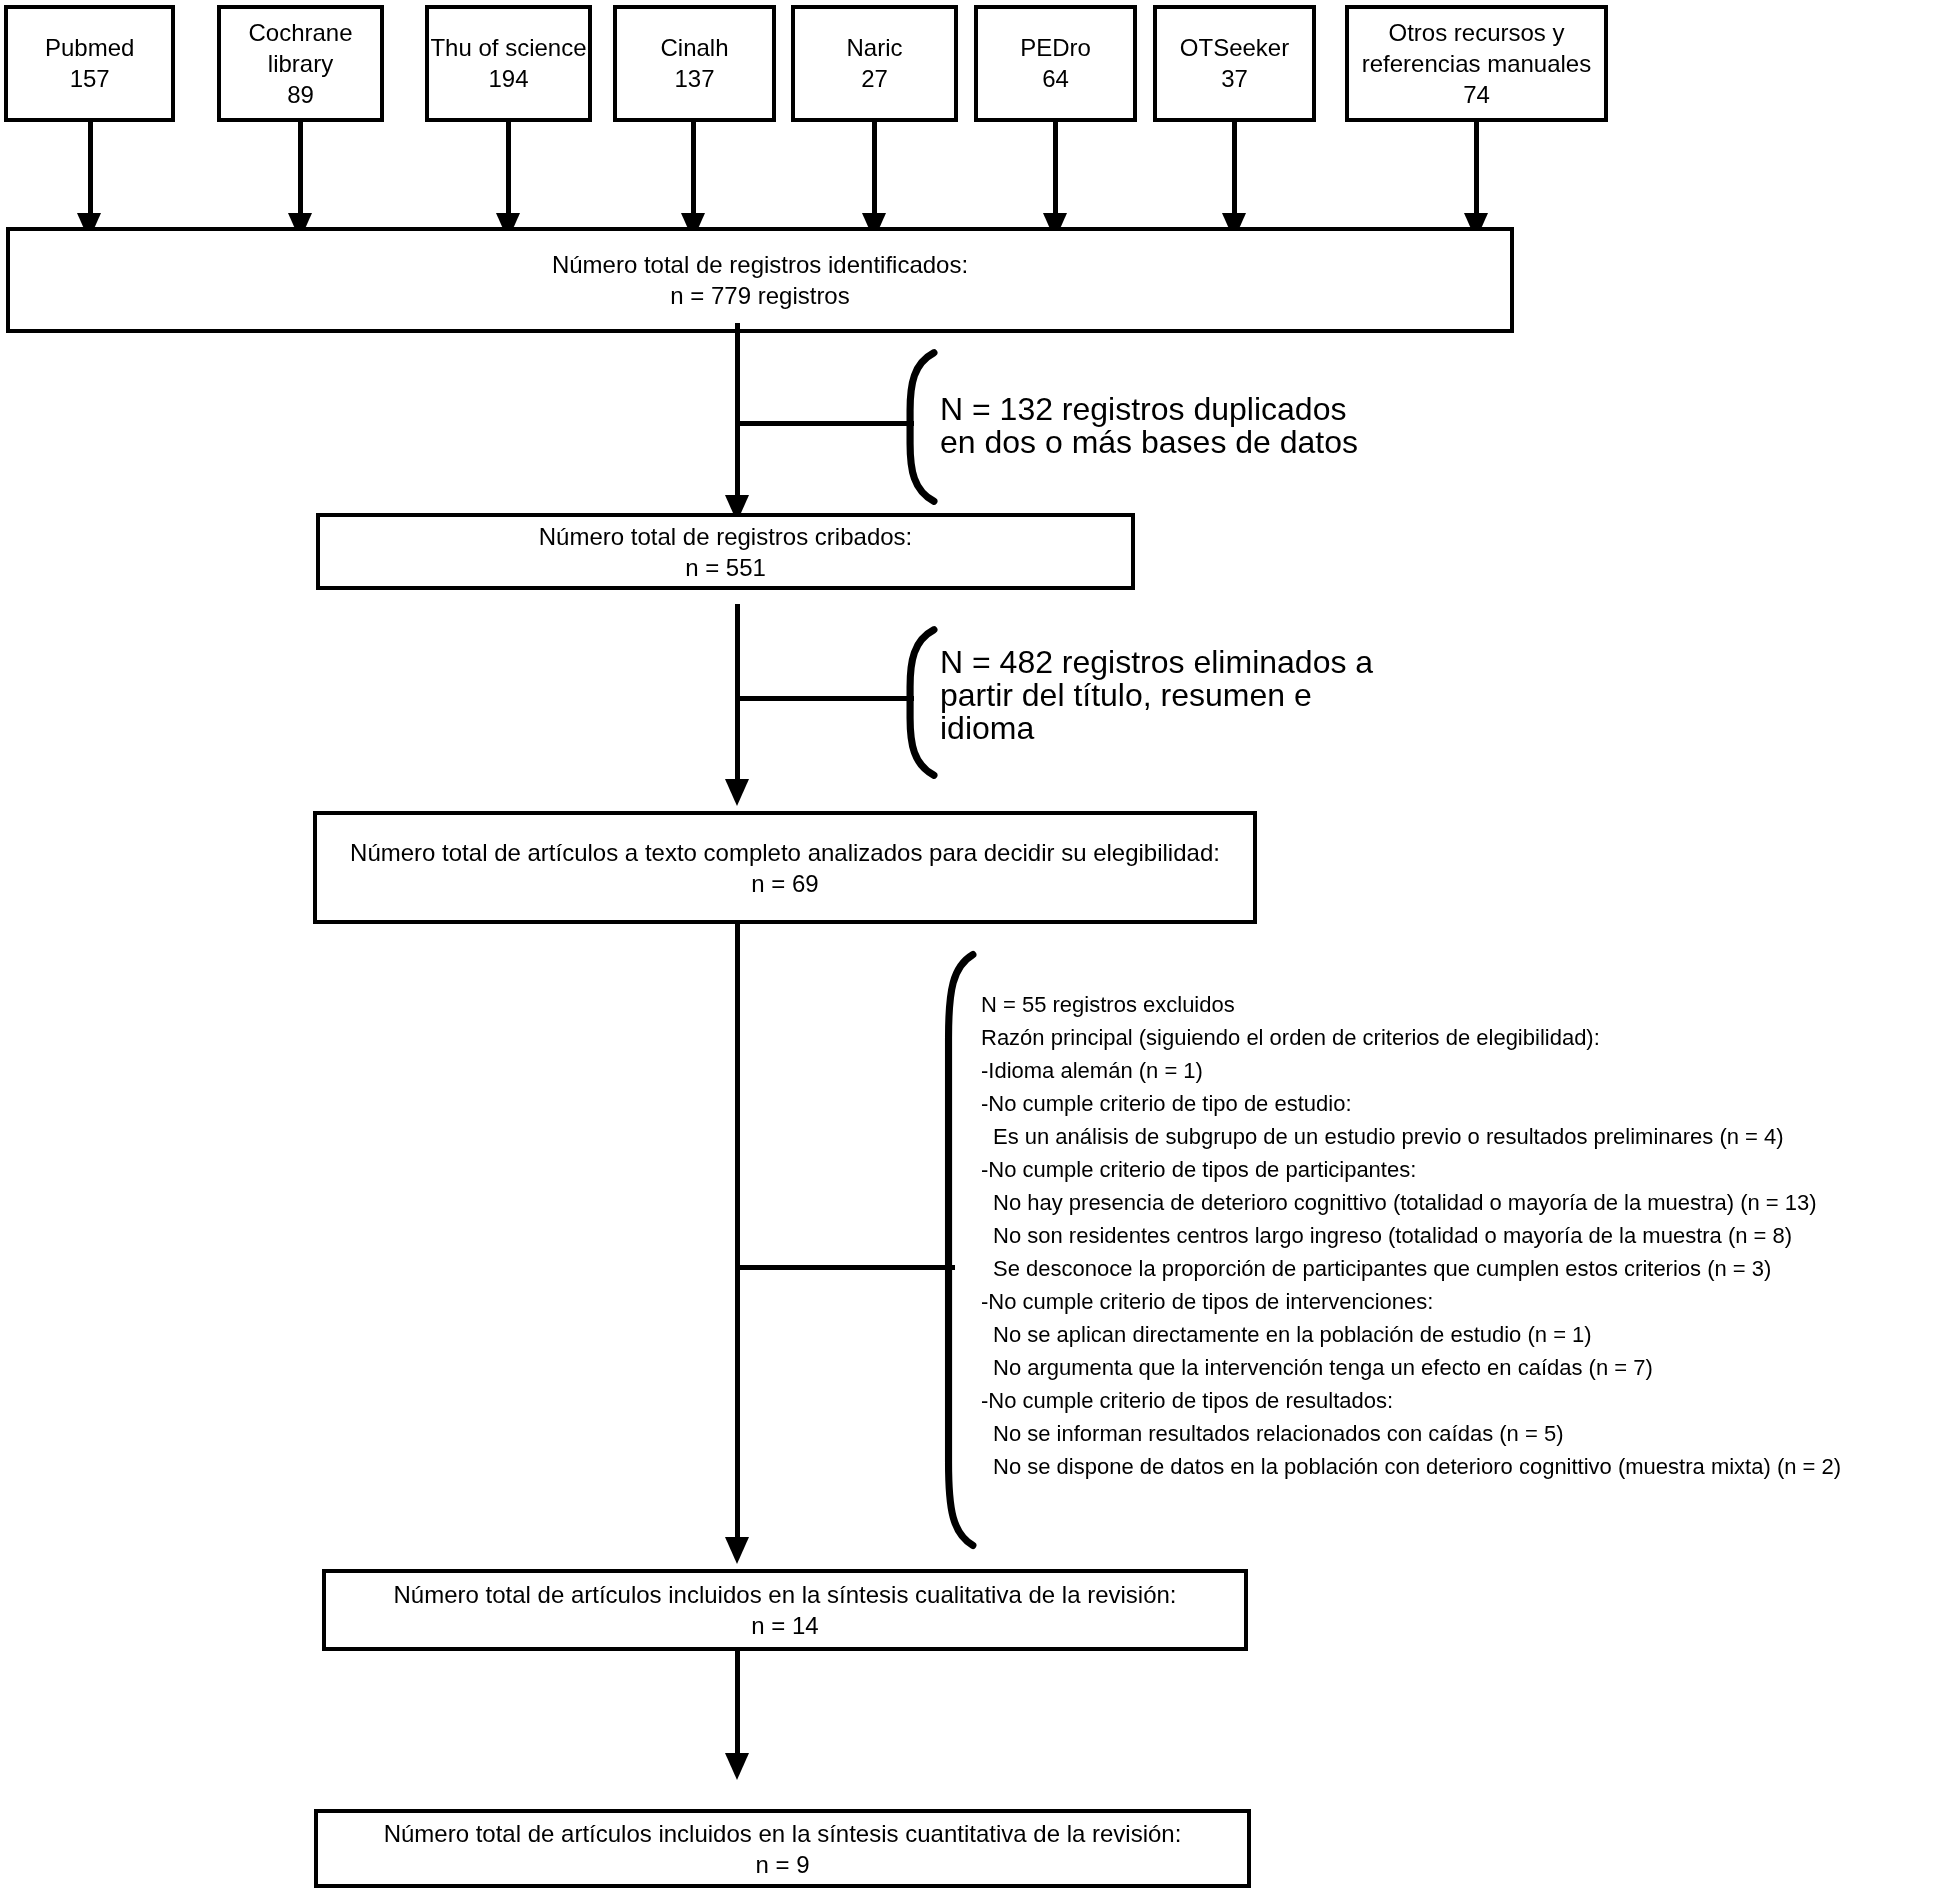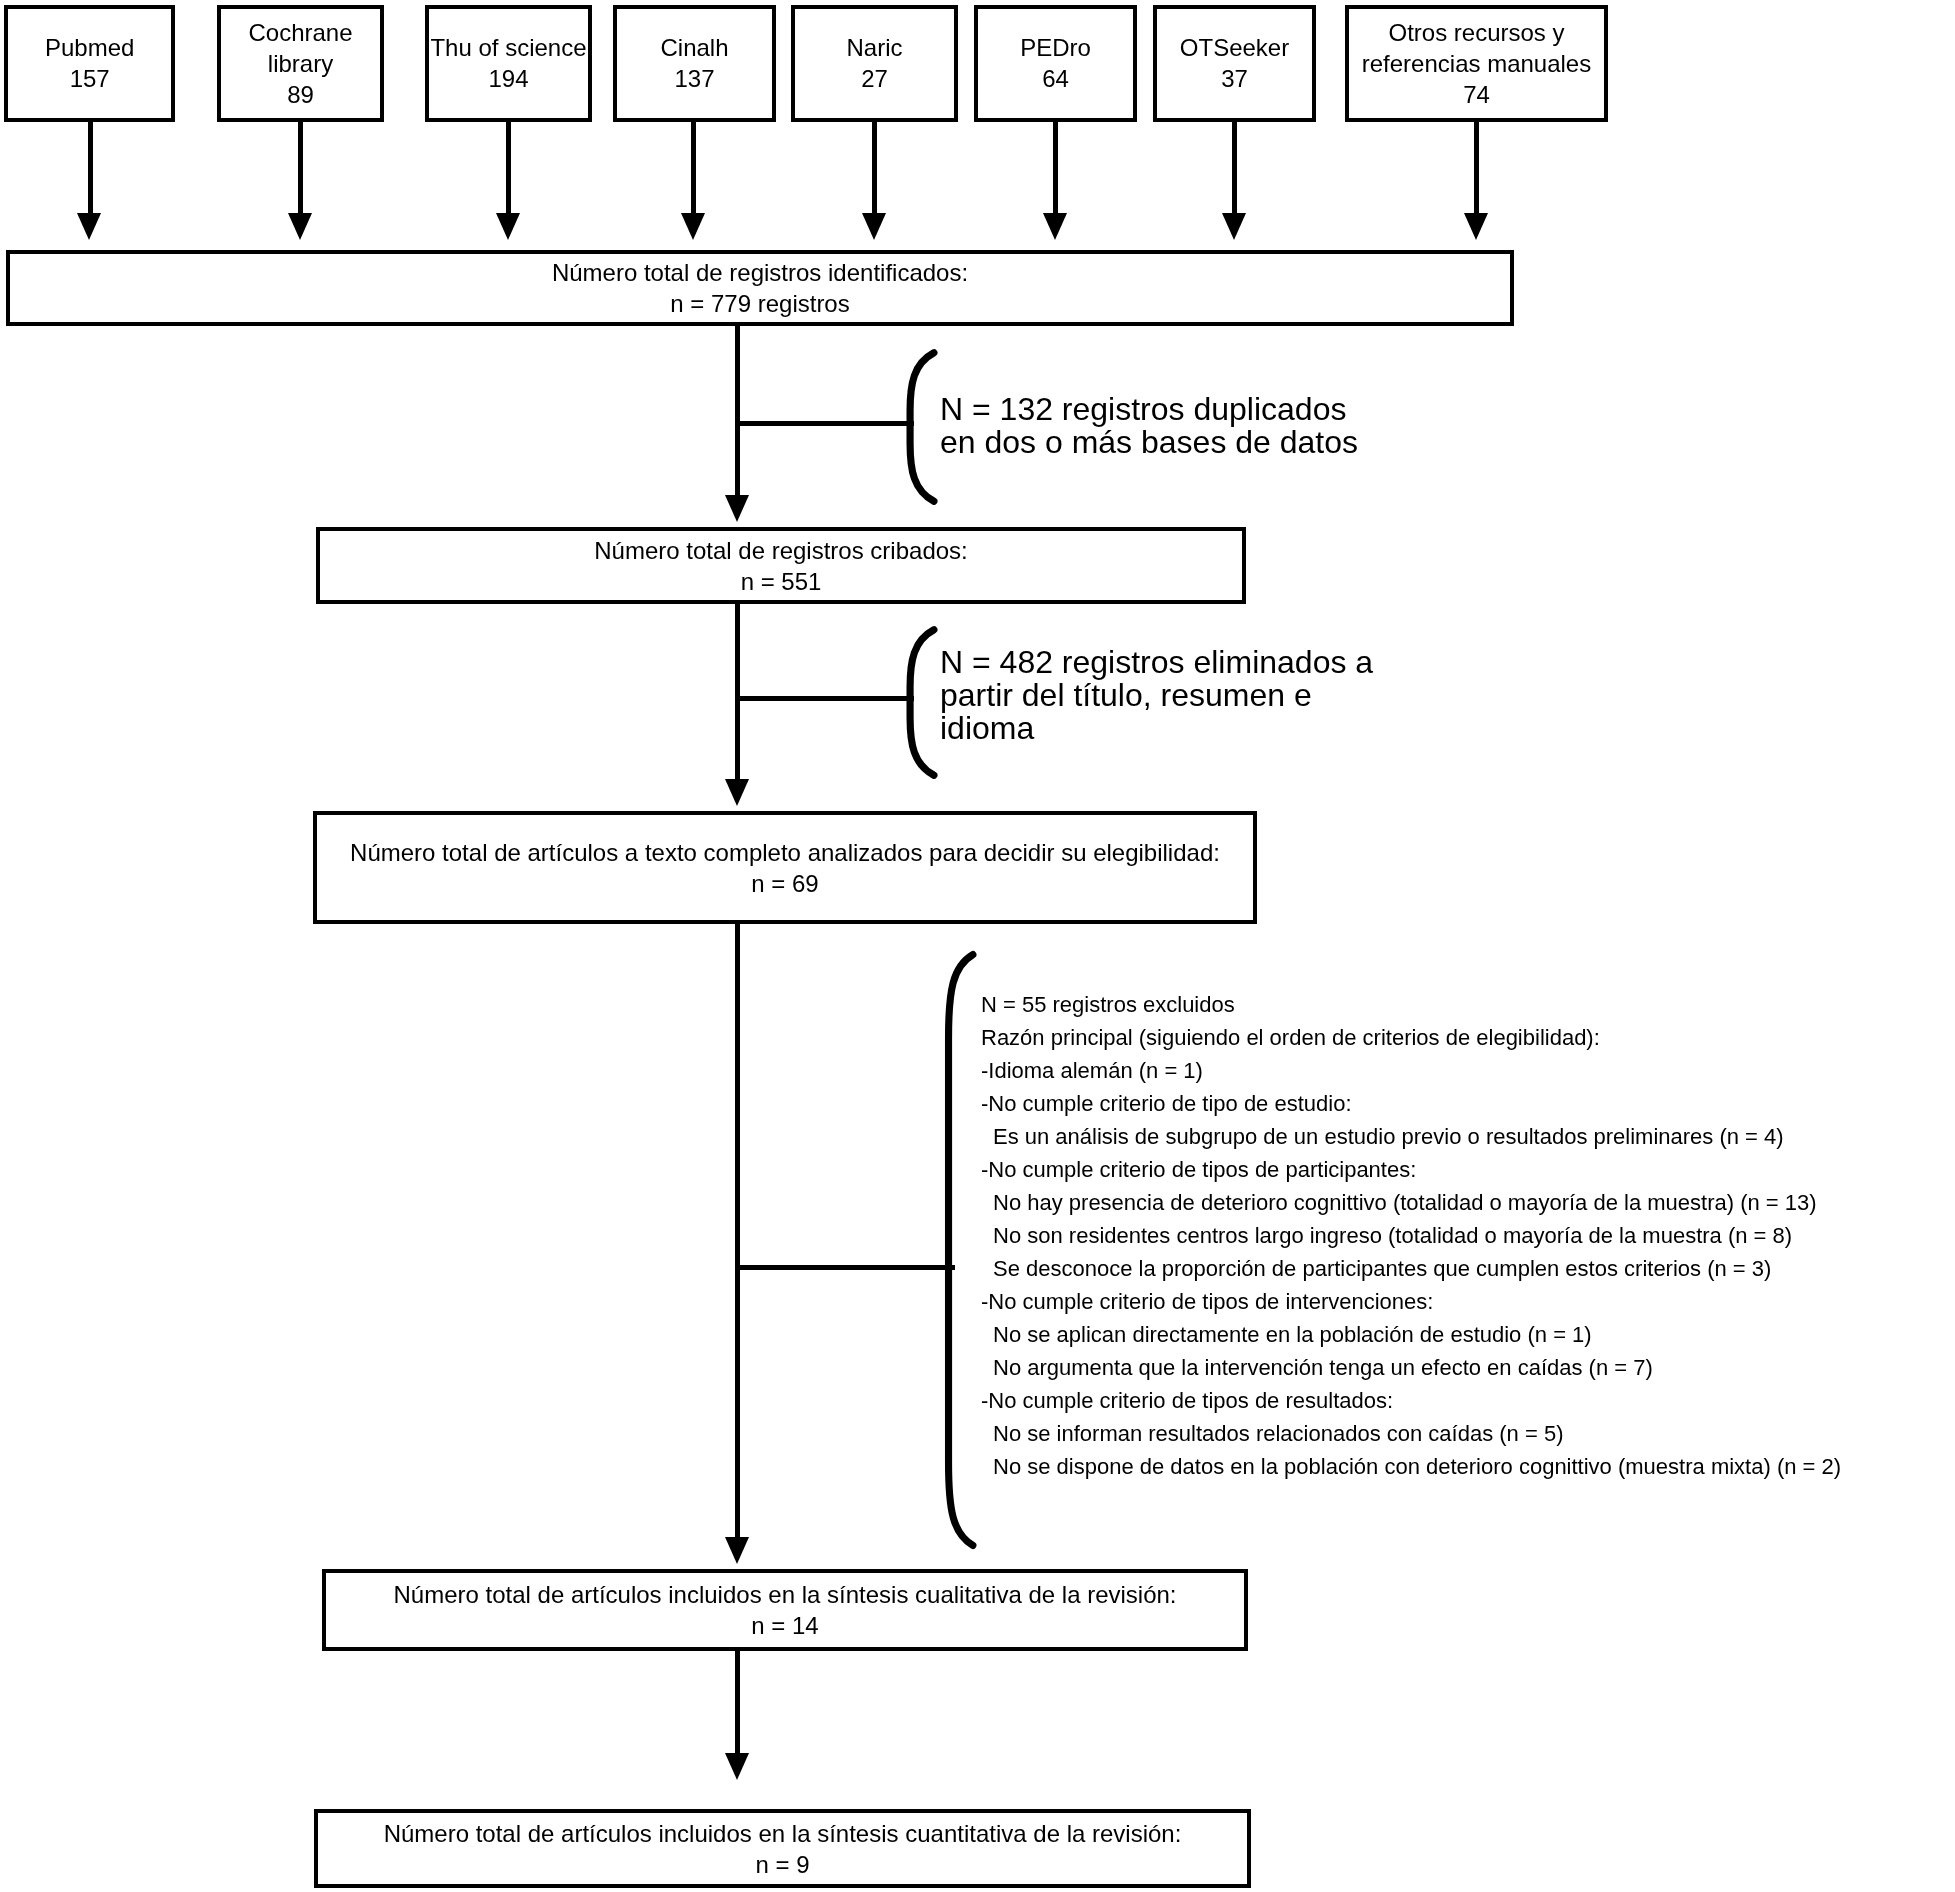--- a/index.html
+++ b/index.html
@@ -74,37 +74,37 @@
   <div class="arrowhead" style="left:681px;top:213px"></div>
   <div class="vline" style="left:872px;top:121px;height:92px"></div>
   <div class="arrowhead" style="left:862px;top:213px"></div>
   <div class="vline" style="left:1053px;top:121px;height:92px"></div>
   <div class="arrowhead" style="left:1043px;top:213px"></div>
   <div class="vline" style="left:1232px;top:121px;height:92px"></div>
   <div class="arrowhead" style="left:1222px;top:213px"></div>
   <div class="vline" style="left:1474px;top:121px;height:92px"></div>
   <div class="arrowhead" style="left:1464px;top:213px"></div>
 
-  <div class="box" style="left:6px;top:250px;width:1508px;height:76px">
+  <div class="box" style="left:6px;top:227px;width:1508px;height:106px">
     <span class="ln">Número total de registros identificados:</span>
     <span class="ln">n = 779 registros</span>
   </div>
 
   <div class="vline" style="left:735px;top:323px;height:176px"></div>
   <div class="hline" style="left:735px;top:421px;width:179px"></div>
   <div class="arrowhead" style="left:725px;top:495px"></div>
   <svg class="brace" style="left:904px;top:348px" width="36" height="158" viewBox="0 0 60 265">
     <path d="M 50 8 C 16 26, 10 60, 10 105 L 10 160 C 10 205, 16 239, 50 257" fill="none" stroke="#000" stroke-width="12" stroke-linecap="round"></path>
   </svg>
   <div class="note" style="left:940px;top:393px">
     <span class="nln">N = 132 registros duplicados</span>
     <span class="nln">en dos o más bases de datos</span>
   </div>
 
-  <div class="box" style="left:316px;top:527px;width:930px;height:77px">
+  <div class="box" style="left:316px;top:513px;width:819px;height:77px">
     <span class="ln">Número total de registros cribados:</span>
     <span class="ln">n = 551</span>
   </div>
 
   <div class="vline" style="left:735px;top:604px;height:179px"></div>
   <div class="hline" style="left:735px;top:696px;width:179px"></div>
   <div class="arrowhead" style="left:725px;top:779px"></div>
   <svg class="brace" style="left:904px;top:625px" width="36" height="155" viewBox="0 0 60 260">
     <path d="M 50 8 C 16 26, 10 60, 10 104 L 10 156 C 10 200, 16 234, 50 252" fill="none" stroke="#000" stroke-width="12" stroke-linecap="round"></path>
   </svg>

